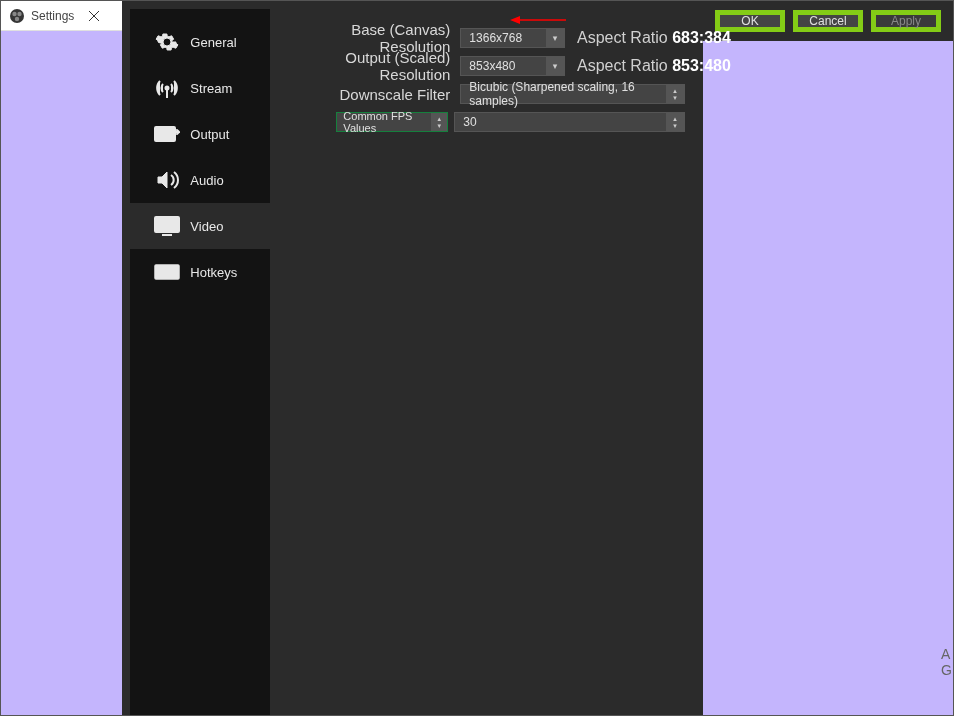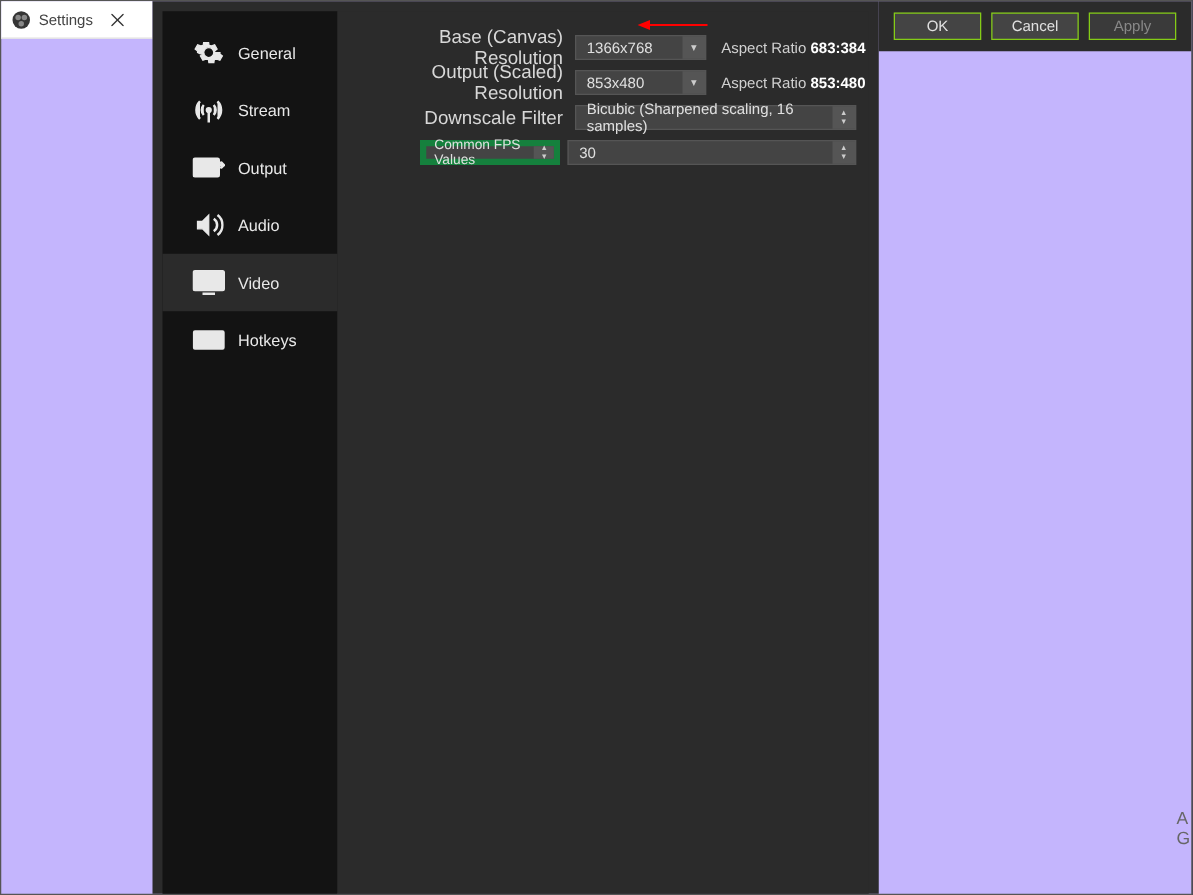--- a/index.html
+++ b/index.html
@@ -20,30 +20,30 @@
 .sidebar-item .icon { width: 26px; height: 26px; display: flex; align-items: center; justify-content: center; flex-shrink: 0; }
 .sidebar-item svg { fill: #e8e8e8; stroke: #e8e8e8; }
 
 .content { flex: 1; background: #2b2b2b; padding: 18px 10px 10px 10px; display: flex; flex-direction: column; gap: 6px; }
 
 .row { display: flex; align-items: center; height: 22px; gap: 6px; }
 .row-label { width: 174px; text-align: right; color: #d8d8d8; font-size: 15px; padding-right: 4px; }
 .combo { flex: 1; background: #444; height: 20px; display: flex; align-items: center; color: #e0e0e0; font-size: 12px; padding: 0 8px; position: relative; border: 1px solid #555; }
 .combo .chev, .combo .spin { position: absolute; right: 0; top: 0; bottom: 0; width: 18px; background: #555; display: flex; align-items: center; justify-content: center; font-size: 9px; color: #ccc; }
 .spin-col { display: flex; flex-direction: column; line-height: 7px; font-size: 7px; }
-.aspect { width: 114px; color: #d0d0d0; font-size: 12px; padding-left: 6px; white-space: nowrap; }
+.aspect { width: 114px; color: #d0d0d0; font-size: 16px; padding-left: 6px; white-space: nowrap; }
 .aspect .val { font-weight: bold; color: #fff; }
 
-.fps-label-combo { width: 112px; background: #444; height: 20px; display: flex; align-items: center; color: #e0e0e0; font-size: 11px; padding: 0 6px; position: relative; border: 5px solid #15803d; margin-left: 56px; }
+.fps-label-combo { width: 112px; background: #444; height: 20px; display: flex; align-items: center; color: #e0e0e0; font-size: 11px; padding: 0 6px; position: relative; border: 1px solid #15803d; margin-left: 56px; }
 .fps-label-combo .spin { position: absolute; right: 0; top: 0; bottom: 0; width: 16px; background: #555; display: flex; flex-direction: column; align-items: center; justify-content: center; font-size: 7px; line-height: 7px; color: #ccc; }
 
 .arrow-annot { position: absolute; pointer-events: none; }
 
 .footer { height: 40px; background: #2b2b2b; display: flex; align-items: center; justify-content: flex-end; padding: 0 12px; gap: 8px; }
-.btn { width: 70px; height: 22px; background: #444; color: #e0e0e0; font-size: 12px; display: flex; align-items: center; justify-content: center; border: 1px solid #84cc16; cursor: pointer; }
+.btn { width: 70px; height: 22px; background: #444; color: #e0e0e0; font-size: 12px; display: flex; align-items: center; justify-content: center; border: 5px solid #84cc16; cursor: pointer; }
 .btn.disabled { color: #888; background: #3a3a3a; cursor: default; }
 
 .stray { position: absolute; right: 2px; bottom: 38px; color: #666; font-size: 14px; pointer-events:none; }
 </style>
 </head>
 <body>
 
 <div class="window">
 
   <div class="titlebar">

